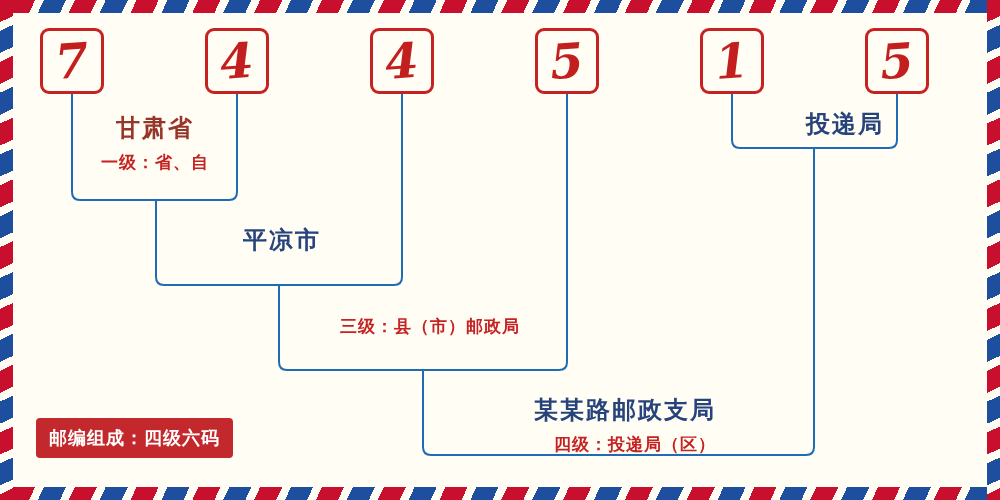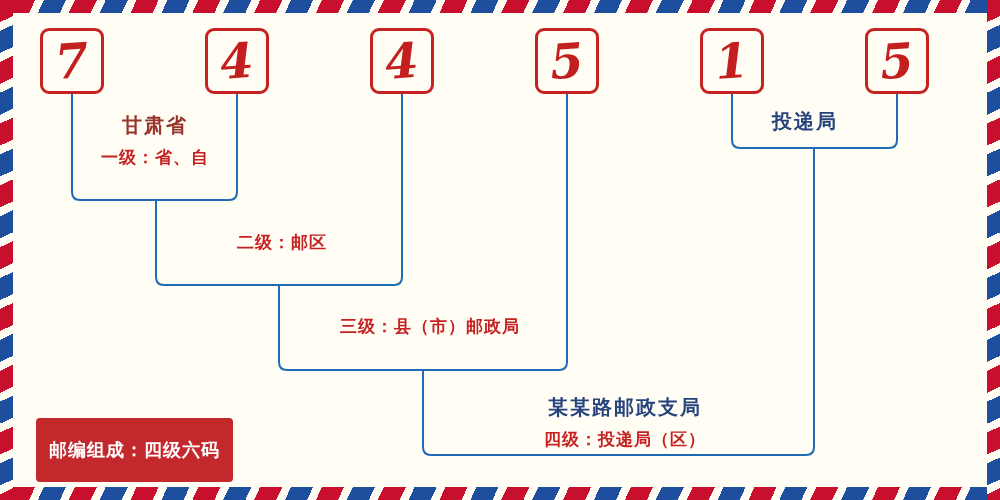--- a/index.html
+++ b/index.html
@@ -34,30 +34,30 @@
     display:flex; align-items:center; justify-content:center;
   }
   .digit {
     font-family:"DejaVu Serif", serif; font-style:italic; font-weight:700;
     font-size:48px; color:#c41f1f; transform:rotate(-4deg);
   }
 
   .lines { position:absolute; left:0; top:0; width:1000px; height:500px; pointer-events:none; }
 
   .label { position:absolute; transform:translateX(-50%); text-align:center; white-space:nowrap; }
-  .label .title { font-size:20px; font-weight:700; color:#26437c; letter-spacing:2px; }
+  .label .title { font-size:24px; font-weight:700; color:#26437c; letter-spacing:2px; }
   .label .title.title-red { color:#96352a; }
-  .label .desc { font-size:17px; font-weight:700; color:#c52222; letter-spacing:1px; margin-top:7px; line-height:1.4; }
+  .label .desc { font-size:17px; font-weight:700; color:#c52222; letter-spacing:1px; margin-top:7px; line-height:1.4;text-align:right; }
   .desc-line { display:block; }
 
   .badge {
     position:absolute; left:36px; top:418px;
     background:#c3282d; color:#ffffff;
     font-size:18px; font-weight:700; letter-spacing:1px;
-    padding:20px 13px; border-radius:4px;
+    padding:8px 13px; border-radius:4px;
   }
 </style>
 </head>
 <body>
 
 <div class="page">
 
   <div class="stripe-h stripe-top"></div>
   <div class="stripe-h stripe-bottom"></div>
   <div class="stripe-v stripe-left"></div>
@@ -93,31 +93,31 @@
   </div>
 
   <div class="label" style="left:155px; top:112px;">
     <div class="title title-red">甘肃省</div>
     <div class="desc">
       <span class="desc-line">一级：省、自</span>
     </div>
   </div>
 
   <div class="label" style="left:282px; top:224px;">
-    <div class="desc">二级：邮区</div>
+    <div class="title">平凉市</div>
   </div>
 
   <div class="label" style="left:430px; top:308px;">
     <div class="desc">三级：县（市）邮政局</div>
   </div>
 
   <div class="label" style="left:625px; top:394px;font-family:Liberation Serif, serif;">
     <div class="title">某某路邮政支局</div>
     <div class="desc">四级：投递局（区）</div>
   </div>
 
-  <div class="label" style="left:805px; top:108px;">
+  <div class="label" style="left:845px; top:108px;">
     <div class="title">投递局</div>
   </div>
 
   <div class="badge">邮编组成：四级六码</div>
 
 </div>
 
 </body></html>

